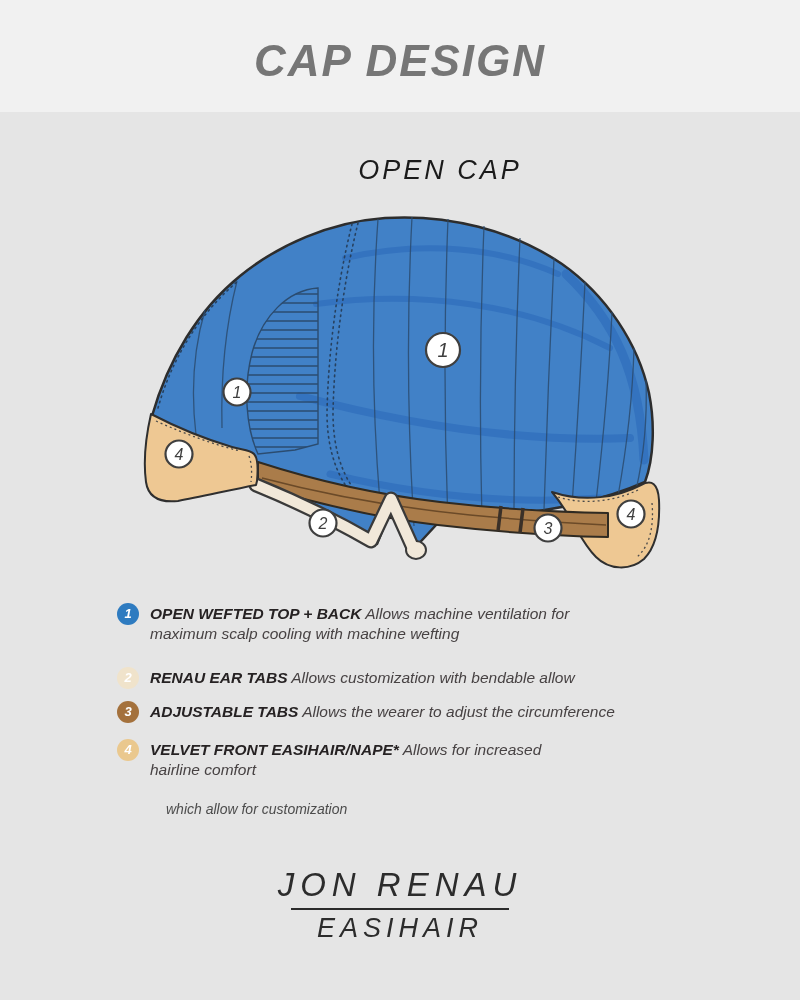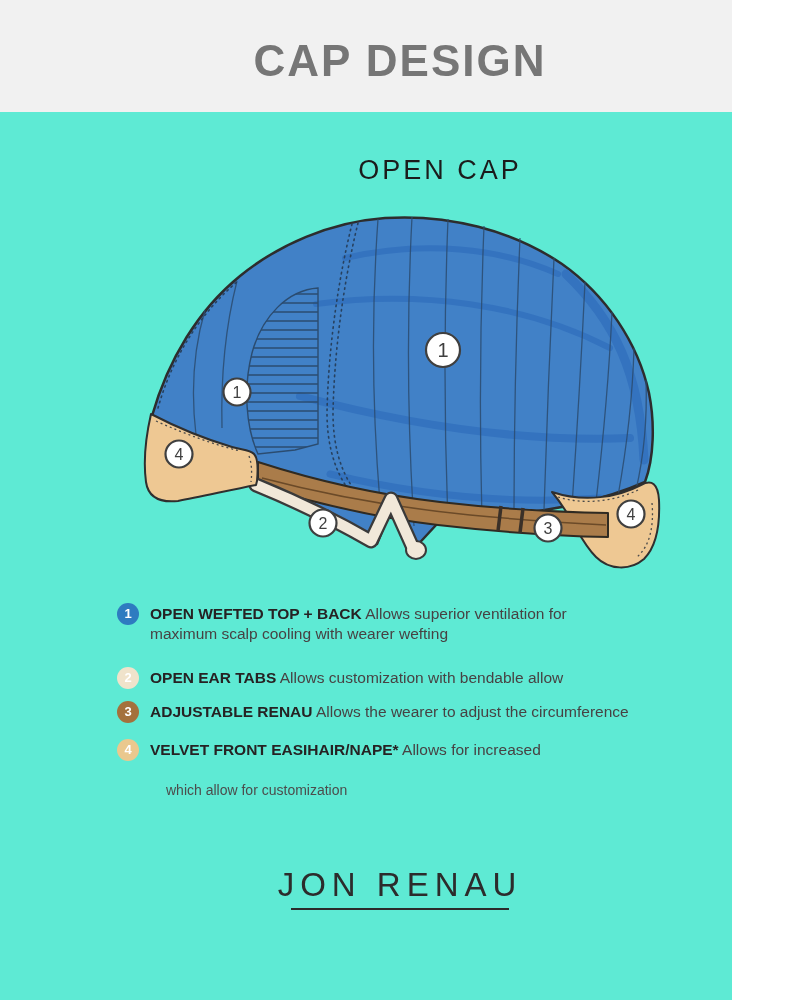--- a/index.html
+++ b/index.html
@@ -1,17 +1,17 @@
 <!DOCTYPE html>
 <html><head>
 <meta charset="utf-8">
 <style>
   html,body{margin:0;padding:0;background:#ffffff;}
-  .page{position:relative;width:732px;height:1000px;background:#5eead4;overflow:hidden;
-        font-family:"Liberation Sans",sans-serif;}
+  .page{position:relative;width:800px;height:1000px;background:#e5e5e5;overflow:hidden;
+        font-family:"Liberation Sans",sans-serif;font-style:italic;}
   .header-band{position:absolute;top:0;left:0;width:800px;height:112px;background:#f1f1f1;}
   .header-title{position:absolute;top:36px;left:0;width:800px;text-align:center;
         font-size:44px;font-weight:bold;letter-spacing:2px;color:#767676;}
   .subtitle{position:absolute;top:155px;left:0;width:800px;text-align:center;
         font-size:27px;font-weight:300;letter-spacing:3px;color:#1b1b1b;padding-left:40px;}
   .diagram{position:absolute;top:193px;left:0;width:800px;height:412px;}
 
   .legend{position:absolute;top:604px;left:117px;width:660px;}
   .legend-row{display:flex;align-items:flex-start;}
   .legend-row.r1{margin-bottom:24px;}
@@ -196,52 +196,54 @@
       </g>
     </g>
   </svg>
 
   <div class="legend">
 
     <div class="legend-row r1">
       <div class="badge c1">1</div>
       <div class="legend-text">
         <b>OPEN WEFTED TOP + BACK</b>
-        <span>Allows superior ventilation for</span>
-        <span class="desc-line2">maximum scalp cooling with wearer wefting</span>
+        <span>Allows machine ventilation for</span>
+        <span class="desc-line2">maximum scalp cooling with machine wefting</span>
       </div>
     </div>
 
     <div class="legend-row r2">
       <div class="badge c2">2</div>
       <div class="legend-text">
-        <b>OPEN EAR TABS</b>
+        <b>RENAU EAR TABS</b>
         <span>Allows customization with bendable allow</span>
       </div>
     </div>
 
     <div class="legend-row r3">
       <div class="badge c3">3</div>
       <div class="legend-text">
-        <b>ADJUSTABLE RENAU</b>
+        <b>ADJUSTABLE TABS</b>
         <span>Allows the wearer to adjust the circumference</span>
       </div>
     </div>
 
     <div class="legend-row r4">
       <div class="badge c4">4</div>
       <div class="legend-text">
         <b>VELVET FRONT EASIHAIR/NAPE*</b>
         <span>Allows for increased</span>
+        <span class="desc-line2">hairline comfort</span>
       </div>
     </div>
 
     <div class="footnote">
       <div class="fn2">which allow for customization</div>
     </div>
   </div>
 
   <div class="footer">
     <div class="footer-brand">JON RENAU</div>
     <div class="footer-rule"></div>
+    <div class="footer-subbrand">EASIHAIR</div>
   </div>
 
 </div>
 
 </body></html>

